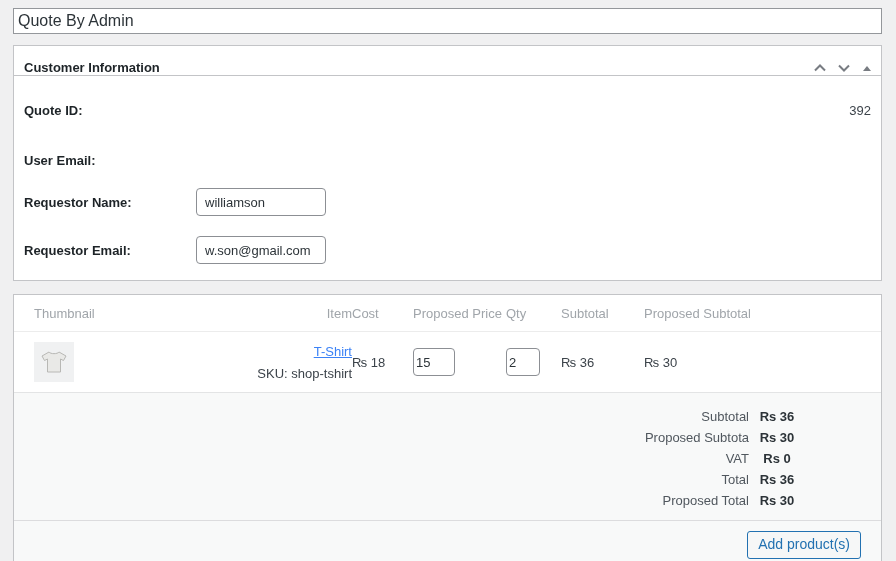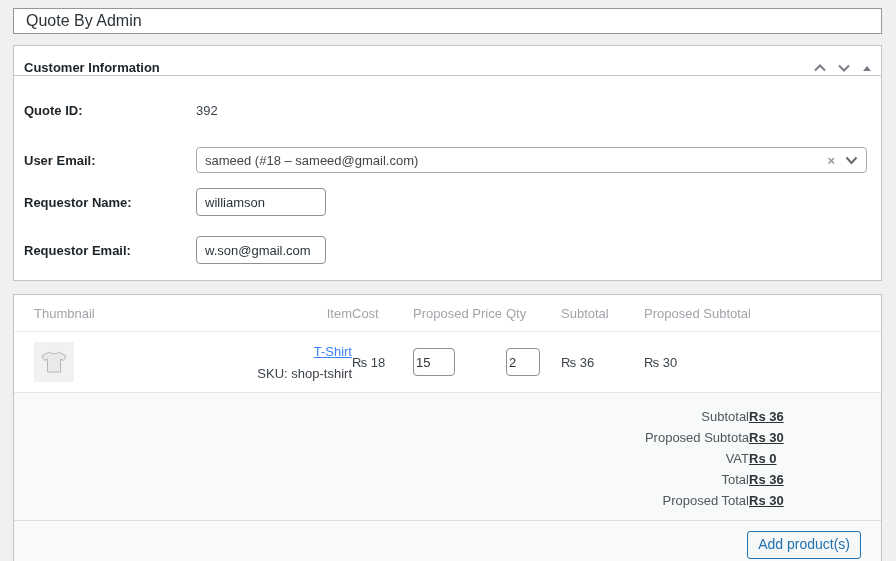--- a/index.html
+++ b/index.html
@@ -12,21 +12,21 @@
     color: #3c434a;
     overflow: hidden;
   }
   .wrap { padding: 8px 14px 0 13px; }
 
   
   .title-input {
     display: block; width: 869px; height: 26px;
     background: #fff; border: 1px solid #94979b; border-radius: 0;
     font-family: "Liberation Sans", sans-serif;
-    font-size: 16px; color: #2c3338; padding: 1px 12px; outline: none;
+    font-size: 16px; color: #2c3338; padding: 1px 4px; outline: none;
   }
 
   
   .metabox {
     margin-top: 11px; background: #fff;
     border: 1px solid #c3c4c7; width: 869px;
   }
   .metabox-header {
     display: flex; align-items: flex-end; justify-content: space-between;
     height: 30px; padding: 0 10px; border-bottom: 1px solid #c3c4c7;
@@ -37,21 +37,21 @@
   .order-icon svg { display: block; }
   .toggle-tri {
     width: 0; height: 0; cursor: pointer;
     border-left: 4px solid transparent; border-right: 4px solid transparent;
     border-bottom: 5px solid #787c82; margin-left: 2px;
   }
 
   .metabox-body { padding: 10px 10px 16px 10px; }
   .field-row { display: flex; align-items: center; min-height: 28px; }
   .field-label { width: 172px; font-weight: bold; color: #1d2327; flex: 0 0 172px; }
-  .row-quote-id { margin-top: 10px; }
+  .row-quote-id { margin-top: 10px; justify-content: space-between; }
   .row-user-email { margin-top: 22px; }
   .row-req-name { margin-top: 14px; }
   .row-req-email { margin-top: 20px; }
 
   .plain-value { color: #3c434a; }
 
   .select2-box {
     flex: 1; height: 26px; margin-right: 4px;
     border: 1px solid #aaa; border-radius: 4px; background: #fff;
     display: flex; align-items: center; padding: 0 8px; cursor: pointer;
@@ -96,21 +96,21 @@
   .pprice-input { width: 42px; }
   .qty-input { width: 34px; }
 
   
   .totals-area {
     background: #f8f9f9; border-top: 1px solid #e3e4e5;
     padding: 13px 76px 9px 0;
   }
   .totals-row { display: flex; justify-content: flex-end; align-items: center; height: 21px; }
   .totals-label { color: #50575e; text-align: right; }
-  .totals-value { width: 56px; text-align: left; font-weight: bold; color: #2c3338; text-decoration: underline; }
+  .totals-value { width: 56px; text-align: center; font-weight: bold; color: #2c3338; }
 
   
   .panel-footer {
     background: #f8f9f9; border-top: 1px solid #dcdcde;
     height: 49px; display: flex; align-items: center; justify-content: flex-end;
     padding: 0 20px;
   }
   .btn-secondary {
     background: #f6f7f7; border: 1px solid #2271b1; border-radius: 3px;
     color: #2271b1; font-size: 14px; padding: 5px 10px; cursor: pointer;
@@ -144,29 +144,20 @@
 
     <div class="metabox-body">
 
       <div class="field-row row-quote-id">
         <span class="field-label">Quote ID:</span>
         <span class="plain-value">392</span>
       </div>
 
       <div class="field-row row-user-email">
         <span class="field-label">User Email:</span>
-        <span class="select2-box">
-          <span class="select2-text">sameed (#18 – sameed@gmail.com)</span>
-          <span class="select2-clear">×</span>
-          <span class="select2-arrow">
-            <svg width="13" height="9" viewBox="0 0 13 9">
-                <polyline points="1.5,1.5 6.5,7 11.5,1.5" fill="none" stroke="#646970" stroke-width="2"></polyline>
-              </svg>
-          </span>
-        </span>
       </div>
 
       <div class="field-row row-req-name">
         <span class="field-label">Requestor Name:</span>
         <input class="text-input" type="text" value="williamson" style="">
       </div>
 
       <div class="field-row row-req-email">
         <span class="field-label">Requestor Email:</span>
         <input class="text-input" type="text" value="w.son@gmail.com" style="">

